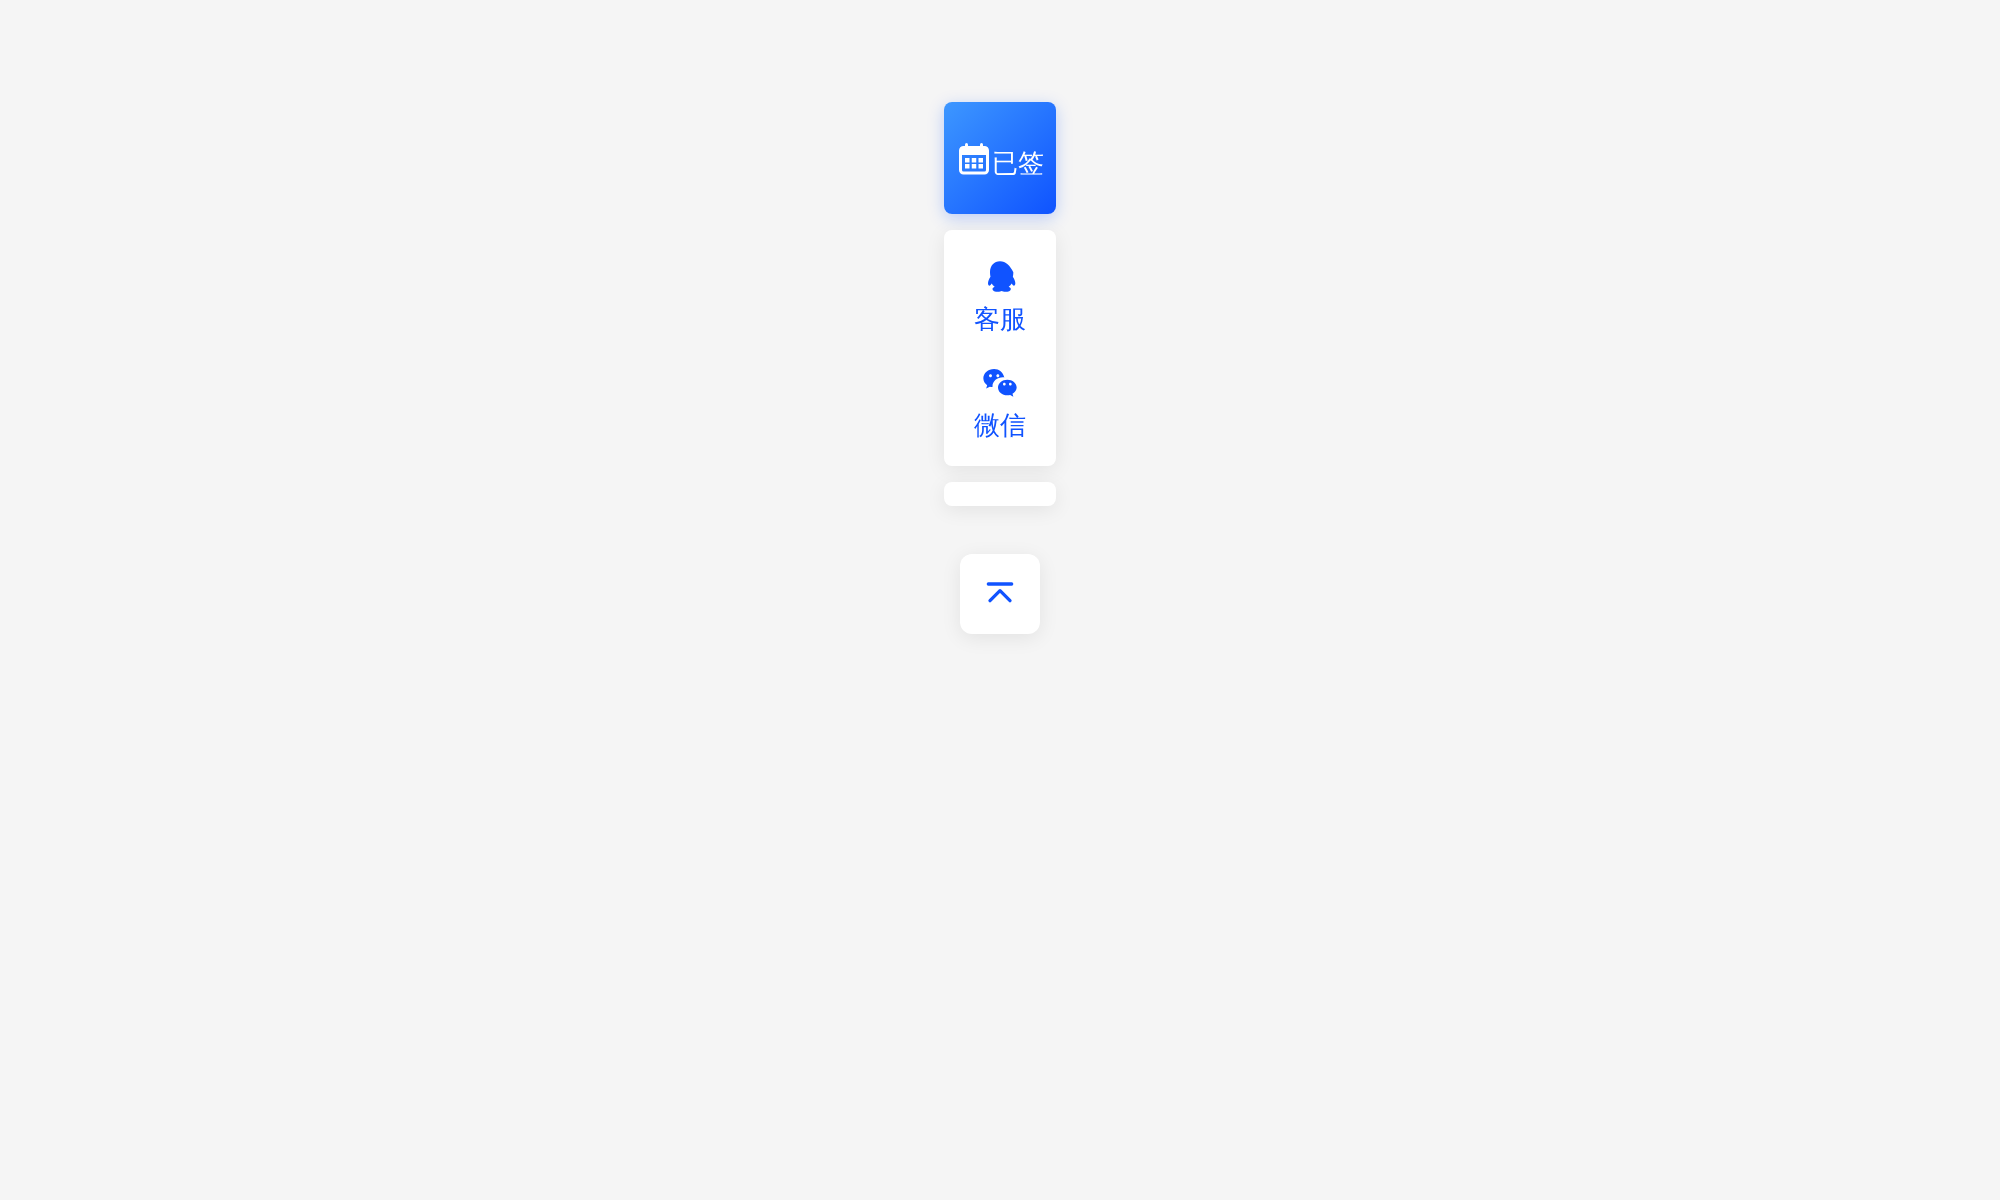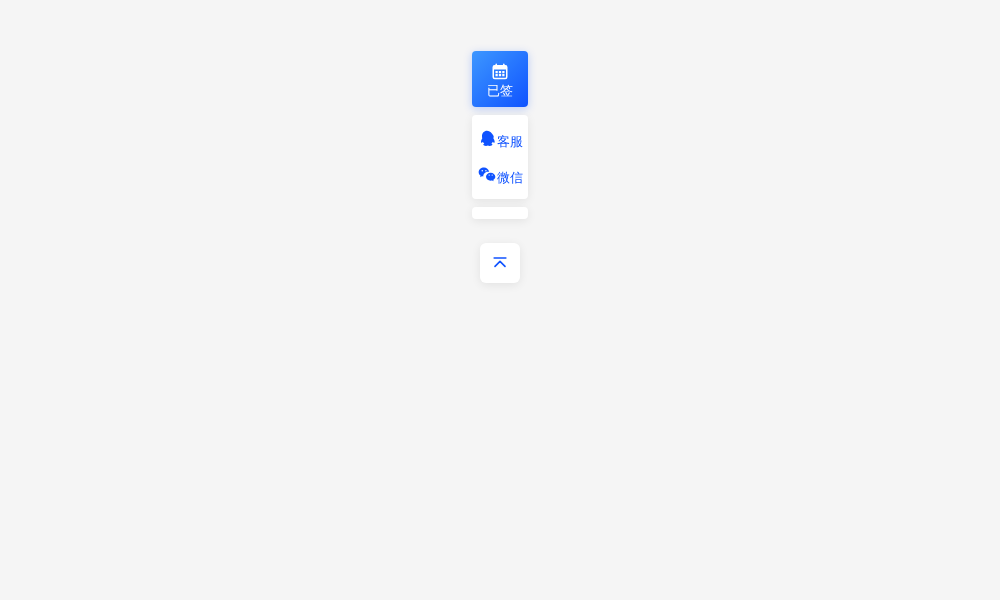--- a/index.html
+++ b/index.html
@@ -16,35 +16,35 @@
     display:flex;
     flex-direction:column;
     align-items:center;
   }
   .signin{
     width:56px;height:56px;
     background:linear-gradient(135deg,#3d97ff 0%,#0f53ff 100%);
     color:#fff;
     border-radius:4px;
     box-shadow:0 2px 8px rgba(15,83,255,.25);
-    display:flex;flex-direction:column;align-items:center;justify-content:center;
+    display:flex;flex-direction:row;align-items:center;justify-content:center;
     cursor:pointer;
   }
   .signin .lbl{margin-top:4px;line-height:1;}
   .card{
     margin-top:8px;
     width:56px;
     background:#fff;
     border-radius:4px;
     box-shadow:0 2px 10px rgba(0,0,0,.08);
     display:flex;flex-direction:column;
     padding:6px 0;
   }
   .item{
-    display:flex;align-items:center;justify-content:center;
+    display:flex;flex-direction:column;align-items:center;justify-content:center;
     color:#1053ff;
     padding:8px 0;
     cursor:pointer;
   }
   .item .lbl{margin-top:4px;line-height:1;}
   .top-btn{
     margin-top:24px;
     width:40px;height:40px;
     background:#fff;
     border-radius:6px;

